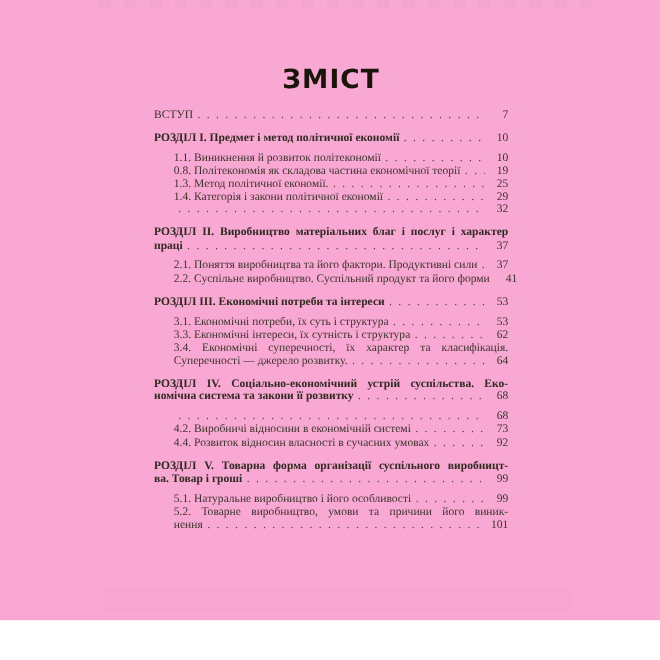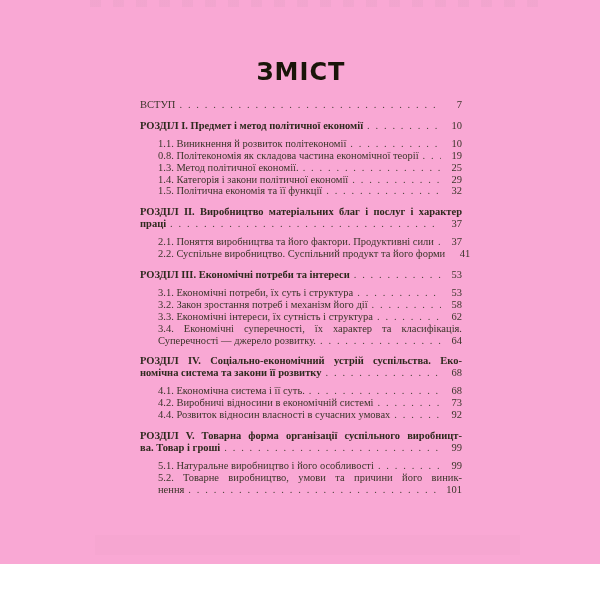--- a/index.html
+++ b/index.html
@@ -145,21 +145,20 @@
         </div>
         <div class="entry sub">
           <div class="lastline">
             <span class="tail">1.4. Категорія і закони політичної економії</span>
             <span class="dots"></span>
             <span class="num">29</span>
           </div>
         </div>
         <div class="entry sub">
           <div class="lastline">
-            <span class="tail">1.5. Політична економія та її функції</span>
             <span class="dots"></span>
             <span class="num">32</span>
           </div>
         </div>
         <div class="entry chapter">
           <div class="preline">РОЗДІЛ II. Виробництво матеріальних благ і послуг і характер</div>
           <div class="lastline">
             <span class="tail">праці</span>
             <span class="dots"></span>
             <span class="num">37</span>
@@ -188,27 +187,20 @@
         </div>
         <div class="entry sub first">
           <div class="lastline">
             <span class="tail">3.1. Економічні потреби, їх суть і структура</span>
             <span class="dots"></span>
             <span class="num">53</span>
           </div>
         </div>
         <div class="entry sub">
           <div class="lastline">
-            <span class="tail">3.2. Закон зростання потреб і механізм його дії</span>
-            <span class="dots"></span>
-            <span class="num">58</span>
-          </div>
-        </div>
-        <div class="entry sub">
-          <div class="lastline">
             <span class="tail">3.3. Економічні інтереси, їх сутність і структура</span>
             <span class="dots"></span>
             <span class="num">62</span>
           </div>
         </div>
         <div class="entry sub">
           <div class="preline">3.4. Економічні суперечності, їх характер та класифікація.</div>
           <div class="lastline">
             <span class="tail">Суперечності — джерело розвитку.</span>
             <span class="dots"></span>
@@ -218,21 +210,20 @@
         <div class="entry chapter">
           <div class="preline">РОЗДІЛ IV. Соціально-економічний устрій суспільства. Еко-</div>
           <div class="lastline">
             <span class="tail">номічна система та закони її розвитку</span>
             <span class="dots"></span>
             <span class="num">68</span>
           </div>
         </div>
         <div class="entry sub first">
           <div class="lastline">
-            <span class="tail">4.1. Економічна система і її суть.</span>
             <span class="dots"></span>
             <span class="num">68</span>
           </div>
         </div>
         <div class="entry sub">
           <div class="lastline">
             <span class="tail">4.2. Виробничі відносини в економічній системі</span>
             <span class="dots"></span>
             <span class="num">73</span>
           </div>

